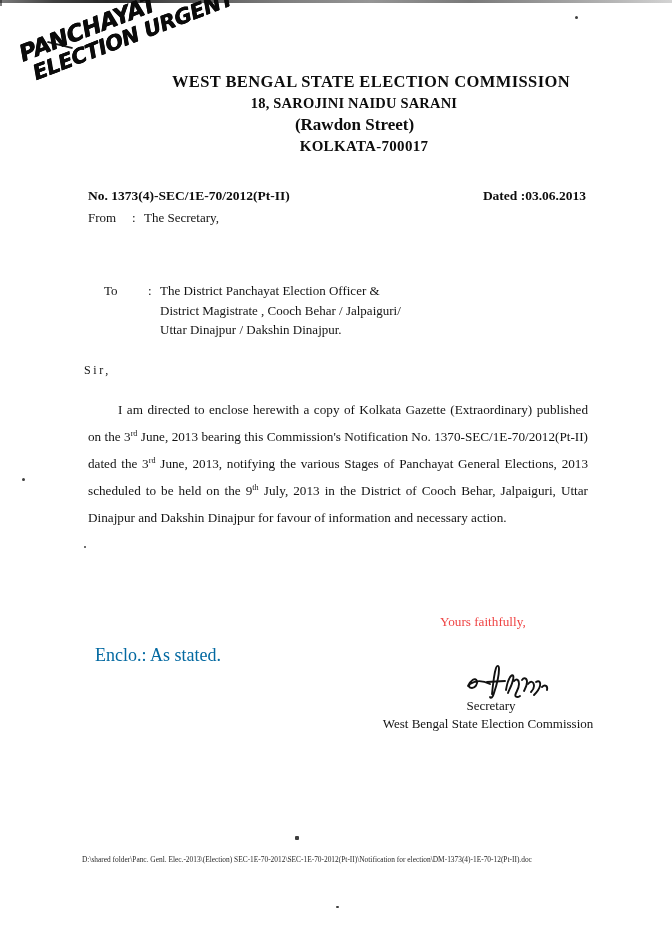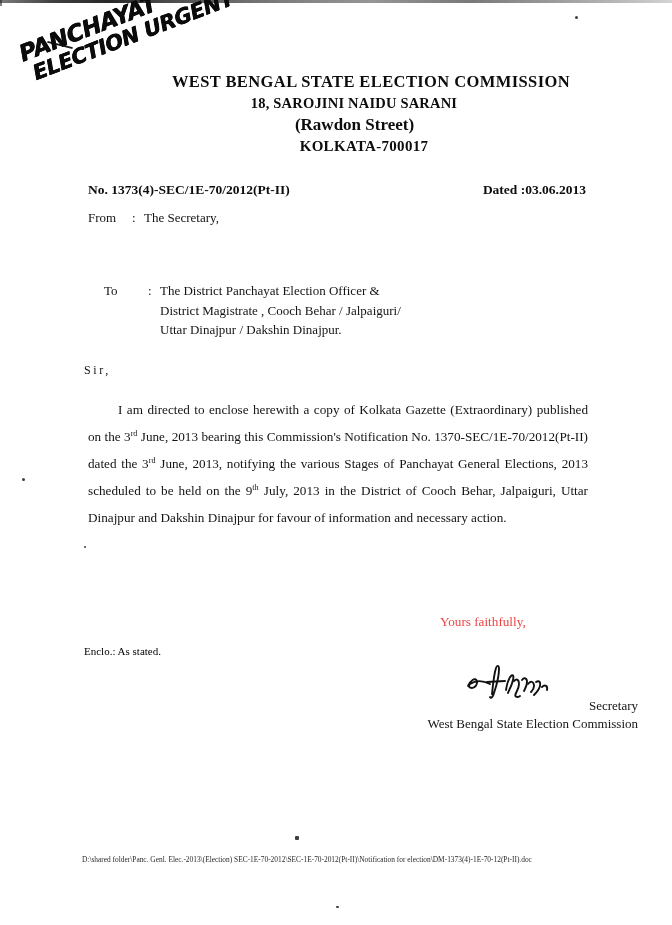--- a/index.html
+++ b/index.html
@@ -112,21 +112,21 @@
     font-size: 15px;
     letter-spacing: .3px;
     margin-top: 3px;
     padding-left: 56px;
   }
 
   
   .ref-row {
     position: absolute;
     left: 88px;
-    top: 182px;
+    top: 188px;
     width: 498px;
     display: flex;
     justify-content: space-between;
     align-items: center;
     font-weight: 700;
     font-size: 13.5px;
     color: #0d0d0d;
   }
 
   
@@ -174,33 +174,33 @@
   
   .closing {
     position: absolute;
     left: 440px;
     top: 614px;
     font-size: 13.2px;
     color: #ef4444;
   }
   .enclosure {
     position: absolute;
-    left: 84px;
+    left: 95px;
     top: 645px;
-    font-size: 11px;
-    color: #000000;
+    font-size: 18px;
+    color: #0369a1;
   }
 
   
   .sign-wrap {
     position: absolute;
     left: 338px;
     top: 662px;
     width: 300px;
-    text-align: right;
+    text-align: center;
   }
   .sign-mark {
     position: relative;
     height: 40px;
   }
   .sign-mark svg {
     position: absolute;
     left: 124px;
     top: -2px;
   }

